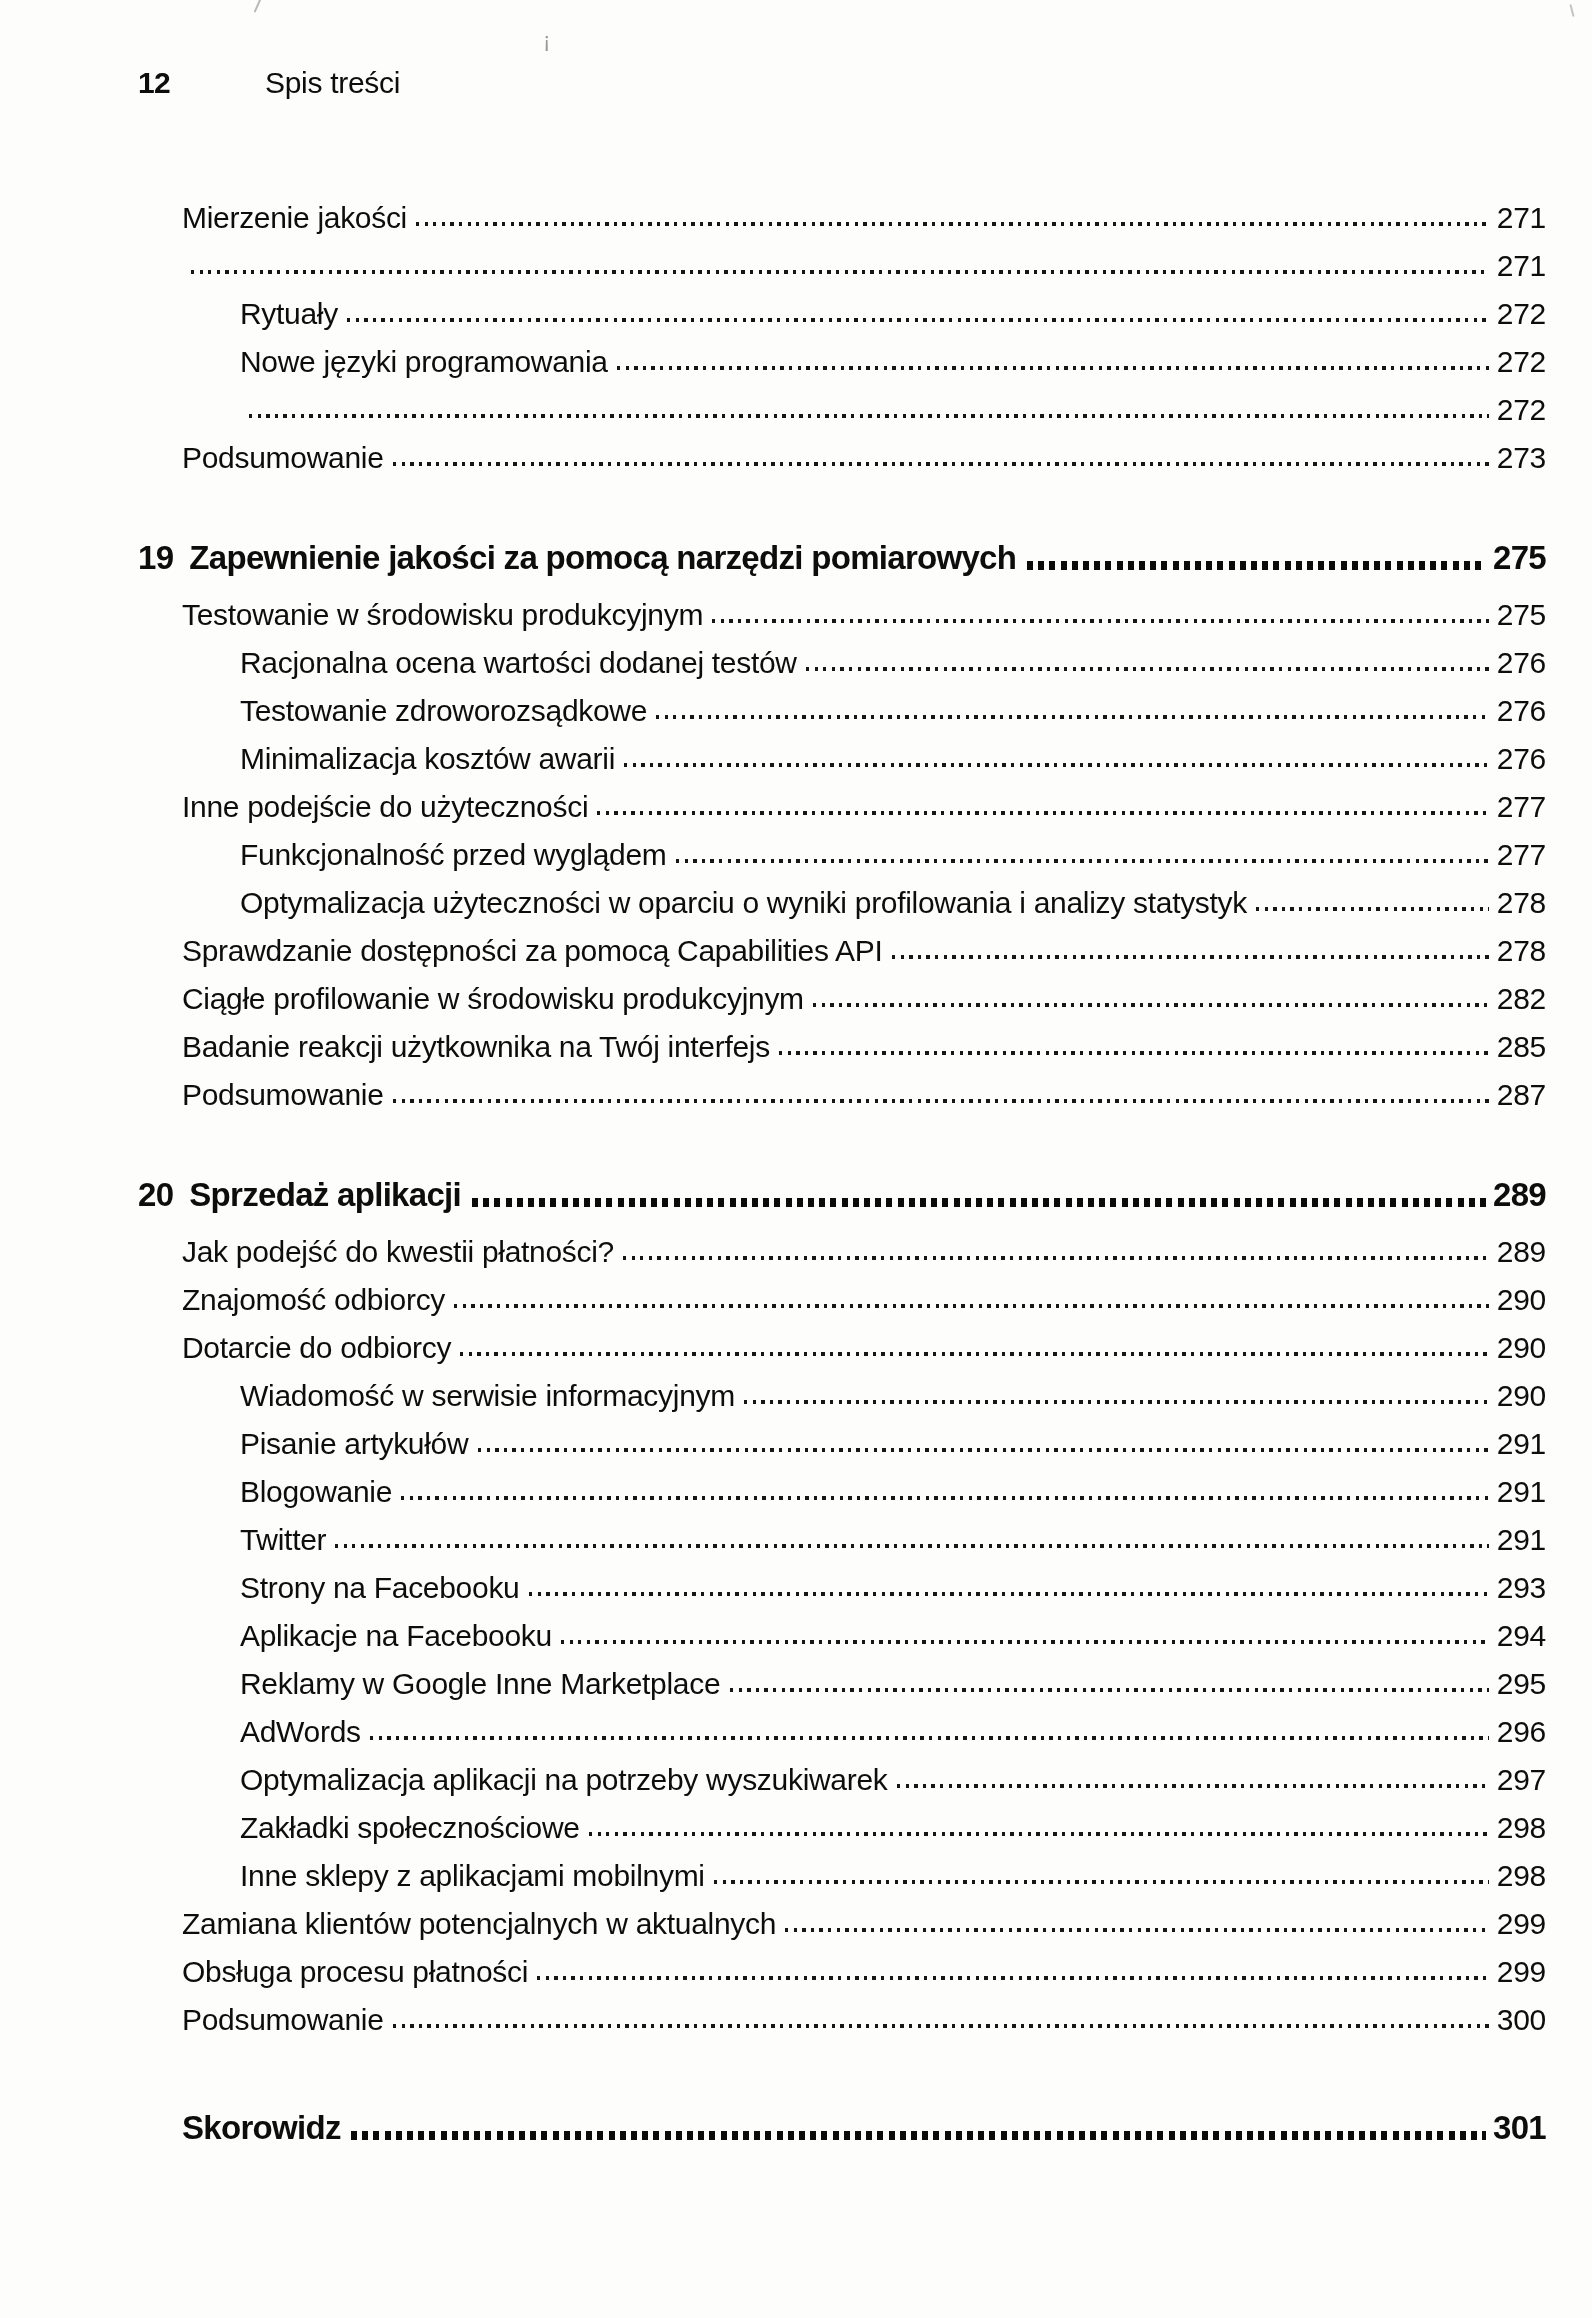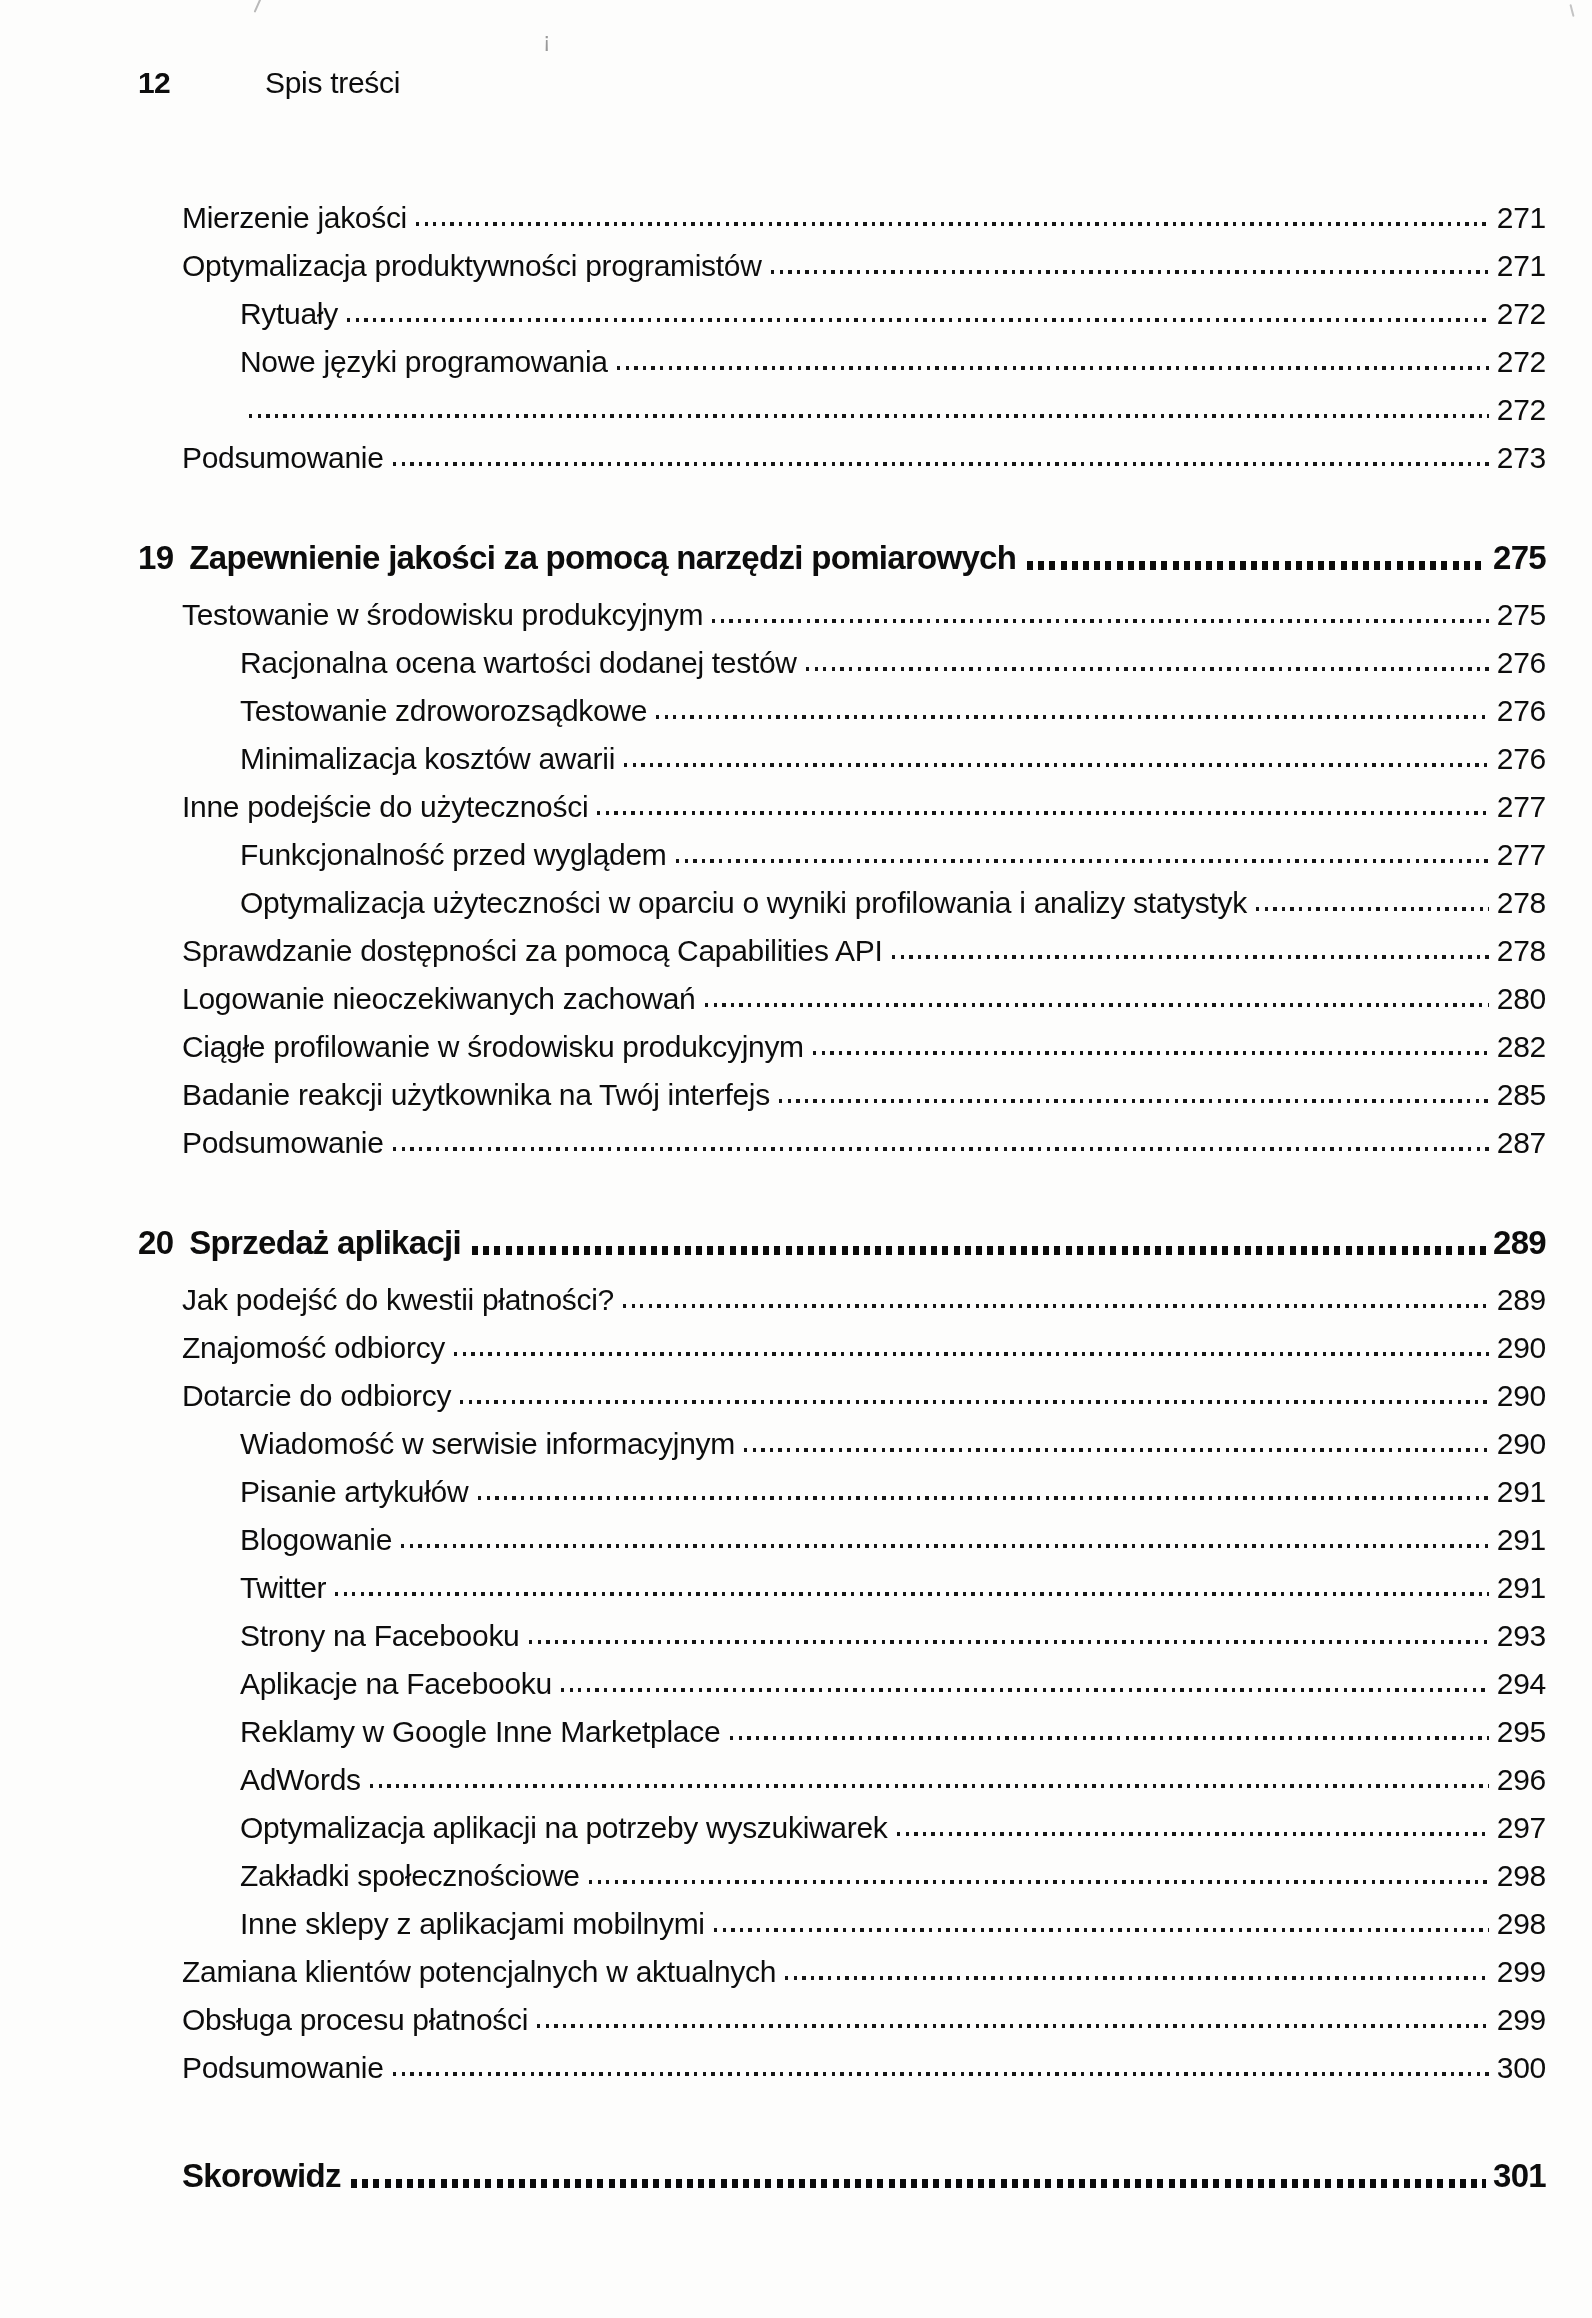--- a/index.html
+++ b/index.html
@@ -90,21 +90,20 @@
   </header>
 
   <main class="toc" id="toc-root">
       <div class="block block-first">
         <div class="row lvl1">
           <span class="label">Mierzenie jakości</span>
           <span class="leader"></span>
           <span class="pagenum">271</span>
         </div>
         <div class="row lvl1">
-          <span class="label">Optymalizacja produktywności programistów</span>
           <span class="leader"></span>
           <span class="pagenum">271</span>
         </div>
         <div class="row lvl2">
           <span class="label">Rytuały</span>
           <span class="leader"></span>
           <span class="pagenum">272</span>
         </div>
         <div class="row lvl2">
           <span class="label">Nowe języki programowania</span>
@@ -162,25 +161,20 @@
           <span class="label">Optymalizacja użyteczności w oparciu o wyniki profilowania i analizy statystyk</span>
           <span class="leader"></span>
           <span class="pagenum">278</span>
         </div>
         <div class="row lvl1">
           <span class="label">Sprawdzanie dostępności za pomocą Capabilities API</span>
           <span class="leader"></span>
           <span class="pagenum">278</span>
         </div>
         <div class="row lvl1">
-          <span class="label">Logowanie nieoczekiwanych zachowań</span>
-          <span class="leader"></span>
-          <span class="pagenum">280</span>
-        </div>
-        <div class="row lvl1">
           <span class="label">Ciągłe profilowanie w środowisku produkcyjnym</span>
           <span class="leader"></span>
           <span class="pagenum">282</span>
         </div>
         <div class="row lvl1">
           <span class="label">Badanie reakcji użytkownika na Twój interfejs</span>
           <span class="leader"></span>
           <span class="pagenum">285</span>
         </div>
         <div class="row lvl1">

